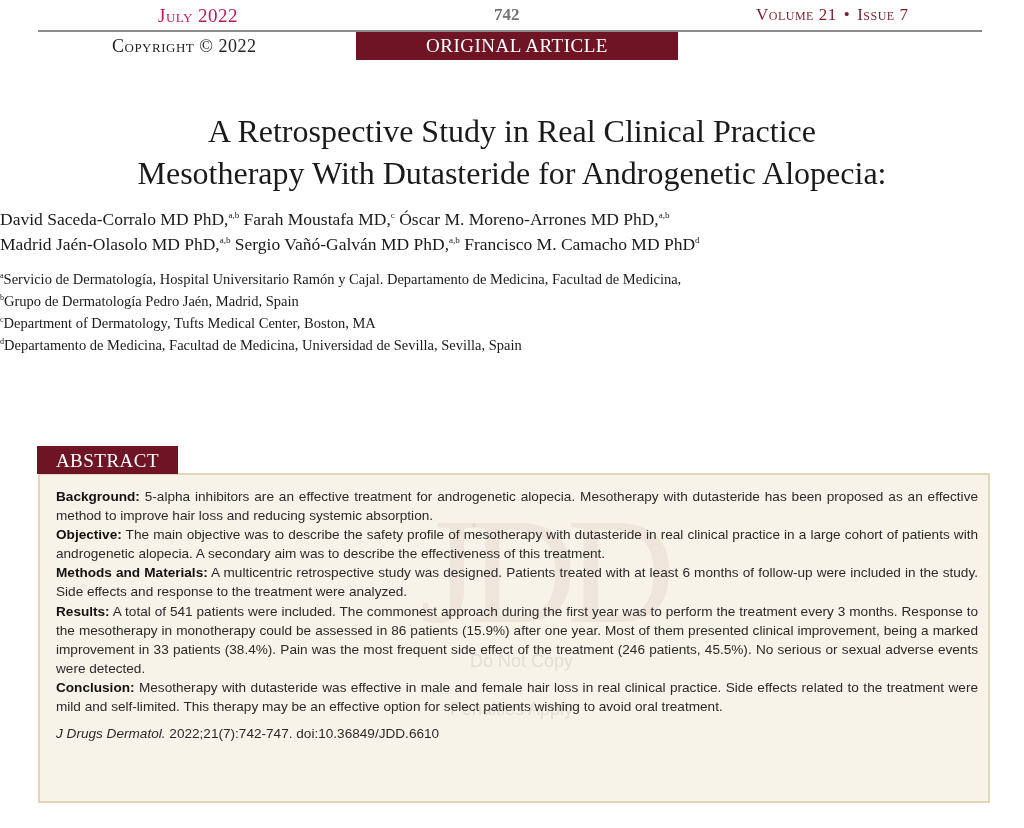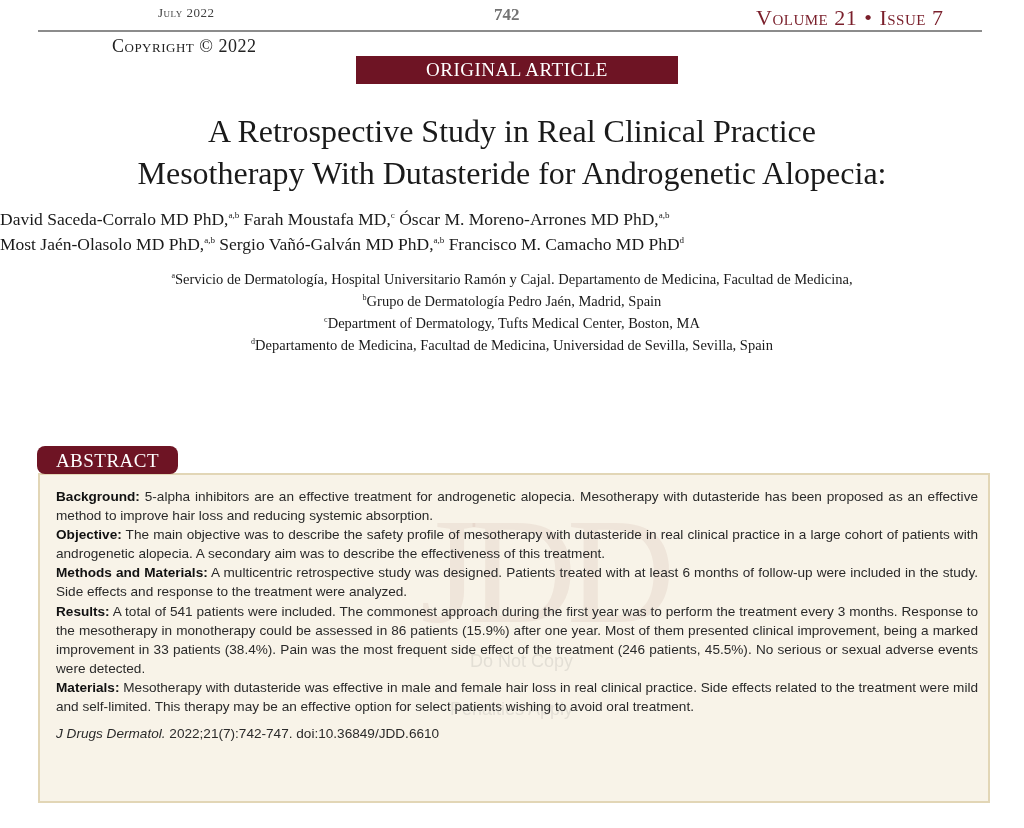--- a/index.html
+++ b/index.html
@@ -1,35 +1,35 @@
 <!DOCTYPE html>
 <html><head>
 <meta charset="utf-8">
 <style>
   html, body { margin: 0; padding: 0; background: #ffffff; }
   body { width: 1024px; height: 828px; position: relative; overflow: hidden; font-family: "Liberation Serif", "DejaVu Serif", serif; color: #1a1a1a; }
 
   .hdr-top { position: absolute; top: 5px; left: 0; width: 1024px; height: 22px; }
-  .hdr-date { position: absolute; left: 158px; top: 0; font-size: 13px; color: #404040; font-variant: small-caps; letter-spacing: 0.5px; }
+  .hdr-date { position: absolute; left: 158px; top: 0; font-size: 19px; color: #be185d; font-variant: small-caps; letter-spacing: 0.5px; }
   .hdr-page { position: absolute; left: 494px; top: 0; font-size: 17px; font-weight: bold; color: #737373; }
-  .hdr-vol { position: absolute; left: 756px; top: 0; font-size: 22px; color: #7a1f2b; font-variant: small-caps; letter-spacing: 0.5px; }
+  .hdr-vol { position: absolute; left: 756px; top: 0; font-size: 17px; color: #7a1f2b; font-variant: small-caps; letter-spacing: 0.5px; }
   .hdr-vol .sep { margin: 0 7px; }
   .hdr-rule { position: absolute; top: 30px; left: 38px; width: 944px; height: 2px; background: #8c8c8c; }
   .hdr-bottom { position: absolute; top: 32px; left: 0; width: 1024px; height: 28px; }
   .hdr-copy { position: absolute; left: 112px; top: 4px; font-size: 18px; font-variant: small-caps; color: #222; letter-spacing: 0.5px; }
-  .hdr-badge { position: absolute; left: 356px; top: 0; width: 322px; height: 28px; background: #6e1424; color: #fff; font-size: 19px; text-align: center; line-height: 28px; letter-spacing: 0.5px; margin-top: 24px; }
+  .hdr-badge { position: absolute; left: 356px; top: 0; width: 322px; height: 28px; background: #6e1424; color: #fff; font-size: 19px; text-align: center; line-height: 28px; letter-spacing: 0.5px; }
   .hdr-journal { position: absolute; left: 700px; top: 4px; font-size: 15px; font-variant: small-caps; color: #222; letter-spacing: 0.5px; }
 
   .title { position: absolute; top: 110px; left: 0; width: 1024px; text-align: center; font-size: 32px; line-height: 42px; color: #1a1a1a; }
   .authors { position: absolute; top: 207px; left: 0; width: 1024px; text-align: left; font-size: 17.5px; line-height: 25px; }
   .authors sup { font-size: 9px; vertical-align: super; line-height: 0; }
-  .affils { position: absolute; top: 268px; left: 0; width: 1024px; text-align: center; font-size: 14.5px; line-height: 22px; }
+  .affils { position: absolute; top: 268px; left: 0; width: 1024px; font-size: 14.5px; line-height: 22px; }
   .affils sup { font-size: 8px; vertical-align: super; line-height: 0; }
 
-  .abs-tab { position: absolute; left: 37px; top: 446px; width: 141px; height: 28px; background: #6e1424; color: #fff; font-size: 19px; line-height: 29px; text-align: center; letter-spacing: 0.5px; border-radius: 8px; }
+  .abs-tab { position: absolute; left: 37px; top: 446px; width: 141px; height: 28px; background: #6e1424; color: #fff; font-size: 19px; line-height: 29px; text-align: center; letter-spacing: 0.5px; }
   .abs-box { position: absolute; left: 38px; top: 473px; width: 952px; height: 330px; background: #f8f3e8; border: 2px solid #e2d6b6; box-sizing: border-box; }
   .abs-body { position: absolute; left: 16px; top: 12px; width: 922px; font-family: "Liberation Sans", "DejaVu Sans", sans-serif; font-size: 13.6px; line-height: 19.1px; color: #2a2a2a; text-align: justify; }
   .abs-body p { margin: 0; }
   .abs-body b { color: #111; }
   .cite { margin-top: 8px !important; }
   .cite i { font-style: italic; margin-top: 11px; }
 
   .wm { position: absolute; font-family: Liberation Serif, serif; color: rgba(170,110,100,0.10); pointer-events: none; }
   .wm-jdd { left: 420px; top: 500px; font-size: 150px; letter-spacing: -10px; font-weight: normal; }
   .wm-small { font-family: "Liberation Sans", sans-serif; color: rgba(120,120,120,0.16); font-size: 18px; text-align: center; }
@@ -53,21 +53,21 @@
   <div>Mesotherapy With Dutasteride for Androgenetic Alopecia:</div>
 </div>
 
 <div class="authors">
   <div>
     <span>David Saceda-Corralo MD PhD,</span><sup>a,b</sup>
     <span>Farah Moustafa MD,</span><sup>c</sup>
     <span>Óscar M. Moreno-Arrones MD PhD,</span><sup>a,b</sup>
   </div>
   <div>
-    <span>Most Jaén-Olasolo MD PhD,</span><sup>a,b</sup>
+    <span>Madrid Jaén-Olasolo MD PhD,</span><sup>a,b</sup>
     <span>Sergio Vañó-Galván MD PhD,</span><sup>a,b</sup>
     <span>Francisco M. Camacho MD PhD</span><sup>d</sup>
   </div>
 </div>
 
 <div class="affils">
   <div><sup>a</sup><span>Servicio de Dermatología, Hospital Universitario Ramón y Cajal. Departamento de Medicina, Facultad de Medicina,</span></div>
   <div><sup>b</sup><span>Grupo de Dermatología Pedro Jaén, Madrid, Spain</span></div>
   <div><sup>c</sup><span>Department of Dermatology, Tufts Medical Center, Boston, MA</span></div>
   <div><sup>d</sup><span>Departamento de Medicina, Facultad de Medicina, Universidad de Sevilla, Sevilla, Spain</span></div>
@@ -75,17 +75,17 @@
 
 <div class="abs-box">
   <div class="wm wm-jdd" style="left:380px;top:10px;">JDD</div>
   <div class="wm wm-small" style="left:430px;top:176px;">Do Not Copy</div>
   <div class="wm wm-small" style="left:410px;top:224px;">Penalties Apply</div>
   <div class="abs-body">
     <p><b>Background:</b><span> 5-alpha inhibitors are an effective treatment for androgenetic alopecia. Mesotherapy with dutasteride has been proposed as an effective method to improve hair loss and reducing systemic absorption.</span></p>
     <p><b>Objective:</b><span> The main objective was to describe the safety profile of mesotherapy with dutasteride in real clinical practice in a large cohort of patients with androgenetic alopecia. A secondary aim was to describe the effectiveness of this treatment.</span></p>
     <p><b>Methods and Materials:</b><span> A multicentric retrospective study was designed. Patients treated with at least 6 months of follow-up were included in the study. Side effects and response to the treatment were analyzed.</span></p>
     <p><b>Results:</b><span> A total of 541 patients were included. The commonest approach during the first year was to perform the treatment every 3 months. Response to the mesotherapy in monotherapy could be assessed in 86 patients (15.9%) after one year. Most of them presented clinical improvement, being a marked improvement in 33 patients (38.4%). Pain was the most frequent side effect of the treatment (246 patients, 45.5%). No serious or sexual adverse events were detected.</span></p>
-    <p><b>Materials:</b><span> Mesotherapy with dutasteride was effective in male and female hair loss in real clinical practice. Side effects related to the treatment were mild and self-limited. This therapy may be an effective option for select patients wishing to avoid oral treatment.</span></p>
+    <p><b>Conclusion:</b><span> Mesotherapy with dutasteride was effective in male and female hair loss in real clinical practice. Side effects related to the treatment were mild and self-limited. This therapy may be an effective option for select patients wishing to avoid oral treatment.</span></p>
     <p class="cite"><i>J Drugs Dermatol.</i><span> 2022;21(7):742-747. doi:10.36849/JDD.6610</span></p>
   </div>
 </div>
 <div class="abs-tab">ABSTRACT</div>
 
 </body></html>

